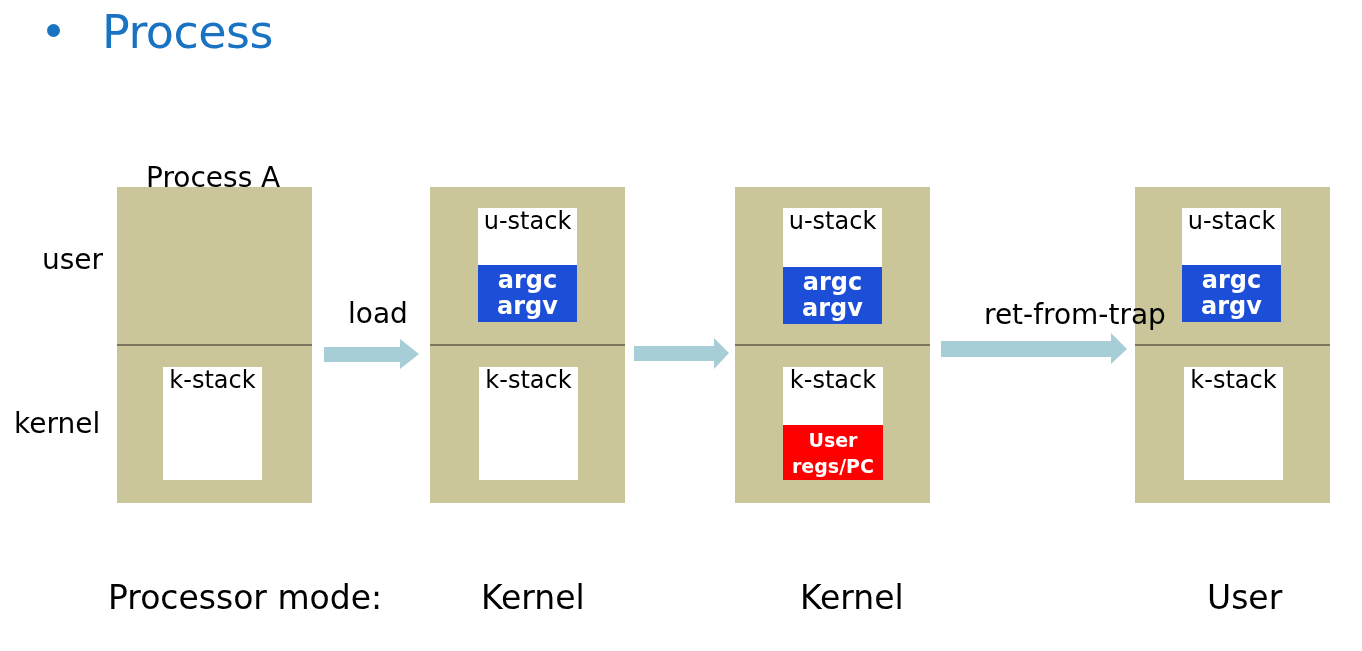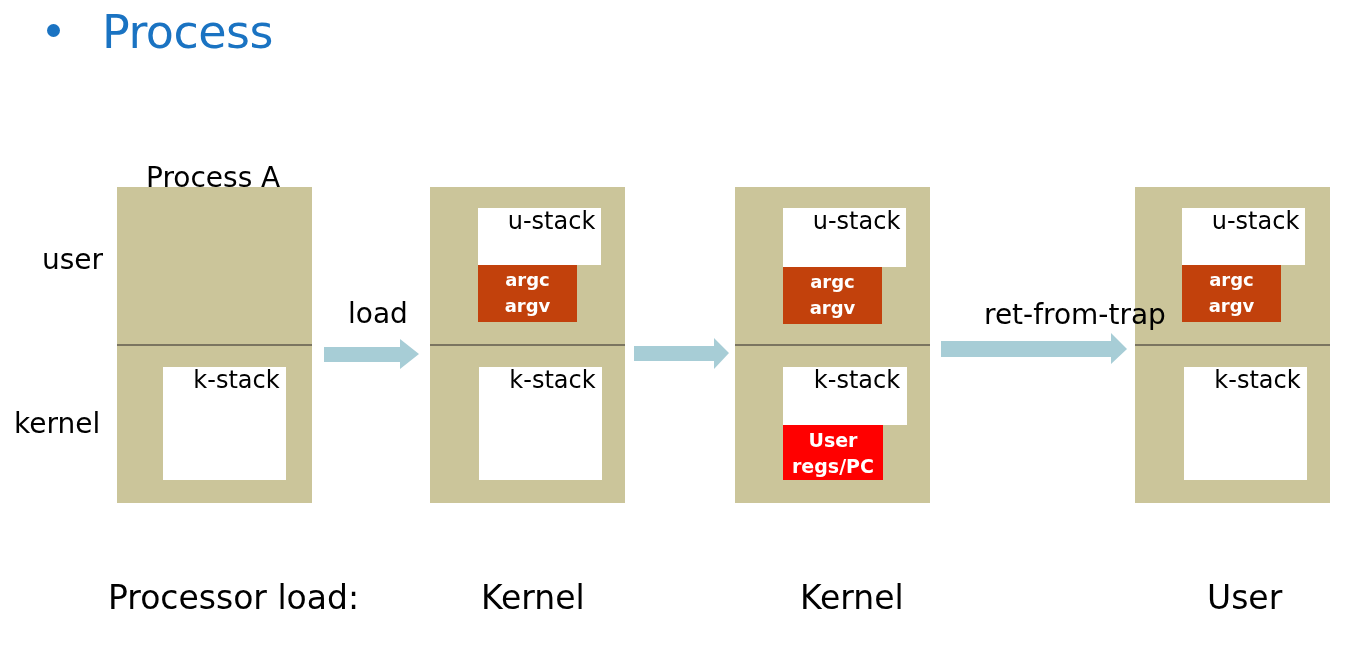--- a/index.html
+++ b/index.html
@@ -4,24 +4,24 @@
 <style>
   html, body { margin:0; padding:0; background:#ffffff; }
   body { width:1362px; height:651px; position:relative; overflow:hidden;
          font-family:"DejaVu Sans", "Liberation Sans", sans-serif; color:#000; }
   .abs { position:absolute; }
   .bullet { left:47px; top:18px; width:13px; height:13px; border-radius:50%; background:#1a73c2; top:24px; }
   .title { left:102px; top:2px; font-size:46px; color:#1a73c2; line-height:60px; letter-spacing:-0.5px; }
   .side { font-size:28px; line-height:32px; }
   .panel { background:#cbc59a; width:195px; height:316px; top:187px; }
   .divider { position:absolute; left:0; right:0; top:157px; height:2px; background:#7b7560; }
-  .box { position:absolute; background:#fff; width:99px; text-align:center; font-size:24px; line-height:26px;padding-left:24px; }
+  .box { position:absolute; background:#fff; width:99px; text-align:center; font-size:24px; line-height:26px; }
   .box span { display:block; }
-  .darkbox { position:absolute; background:#c2410c; color:#fff; width:99px; text-align:center;
-             font-weight:bold; font-size:18px; line-height:26px; padding-top:2px; box-sizing:border-box; }
+  .darkbox { position:absolute; background:#1d4ed8; color:#fff; width:99px; text-align:center;
+             font-weight:bold; font-size:24px; line-height:26px; padding-top:2px; box-sizing:border-box; }
   .redbox { position:absolute; background:#ff0000; color:#fff; width:100px; text-align:center;
             font-weight:bold; font-size:19px; line-height:26px; padding-top:2px; box-sizing:border-box; }
   .ptitle { font-size:28px; line-height:32px; }
   .arrow-label { font-size:28px; line-height:32px; }
   .mode { font-size:33px; line-height:40px; top:578px; }
   svg.arrow { position:absolute; overflow:visible; }
 </style>
 </head>
 <body>
 
@@ -92,16 +92,16 @@
 
 <svg class="arrow" style="left:634px; top:338px;" width="96" height="32">
   <polygon points="0,8 80,8 80,0 95,15 80,31 80,23 0,23" fill="#a7cdd6"></polygon>
 </svg>
 
 <div class="abs arrow-label" style="left:984px; top:299px;">ret-from-trap</div>
 <svg class="arrow" style="left:941px; top:333px;" width="188" height="32">
   <polygon points="0,8 170,8 170,0 186,16 170,31 170,24 0,24" fill="#a7cdd6"></polygon>
 </svg>
 
-<div class="abs mode" style="left:108px;">Processor load:</div>
+<div class="abs mode" style="left:108px;">Processor mode:</div>
 <div class="abs mode" style="left:481px;">Kernel</div>
 <div class="abs mode" style="left:800px;">Kernel</div>
 <div class="abs mode" style="left:1207px;">User</div>
 
 </body></html>

